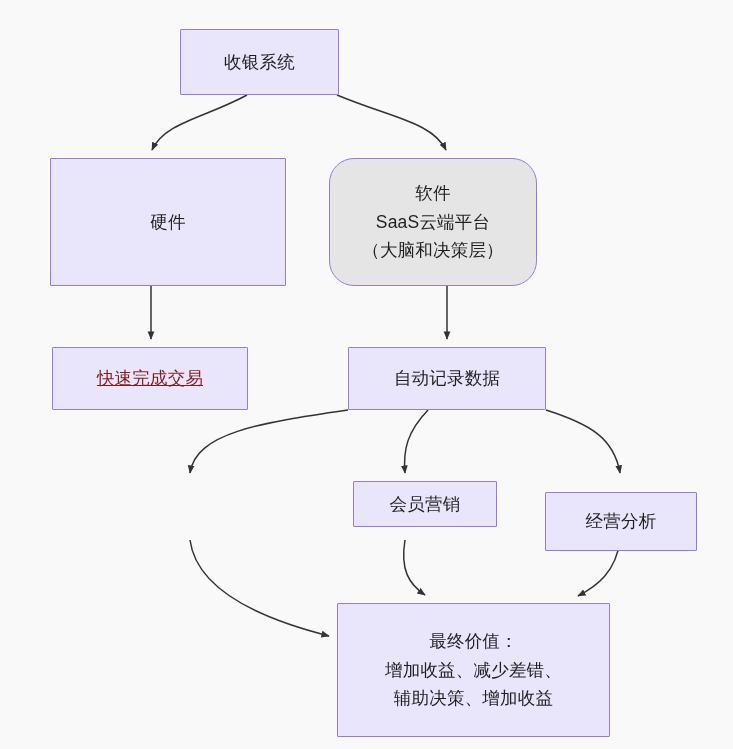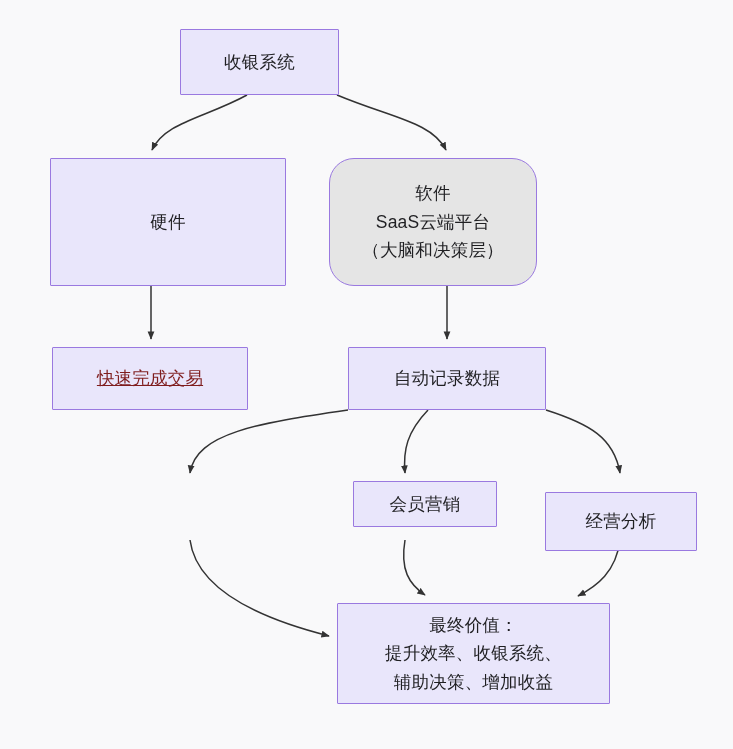--- a/index.html
+++ b/index.html
@@ -85,19 +85,19 @@
     </div>
   <div class="node" style="left: 348px; top: 347px; width: 198px; height: 63px; background: rgb(233, 230, 251); border-color: rgb(154, 121, 224); color: rgb(31, 31, 34);">
       <span class="line">自动记录数据</span>
     </div>
   <div class="node" style="left: 333px; top: 481px; width: 144px; height: 46px; background: rgb(233, 230, 251); border-color: rgb(154, 121, 224); color: rgb(31, 31, 34); margin-left: 20px;">
       <span class="line">会员营销</span>
     </div>
   <div class="node" style="left: 545px; top: 481px; width: 152px; height: 59px; background: rgb(233, 230, 251); border-color: rgb(154, 121, 224); color: rgb(31, 31, 34); margin-top: 11px;">
       <span class="line">经营分析</span>
     </div>
-  <div class="node" style="left: 337px; top: 603px; width: 273px; height: 101px; background: rgb(233, 230, 251); border-color: rgb(154, 121, 224); color: rgb(31, 31, 34); text-align: center;">
+  <div class="node" style="left: 337px; top: 603px; width: 273px; height: 134px; background: rgb(233, 230, 251); border-color: rgb(154, 121, 224); color: rgb(31, 31, 34); text-align: center;">
       <span class="line">最终价值：</span>
-      <span class="line">提升效率、收银系统、</span>
+      <span class="line">增加收益、减少差错、</span>
       <span class="line">辅助决策、增加收益</span>
     </div>
 
 </div>
 
 </body></html>

